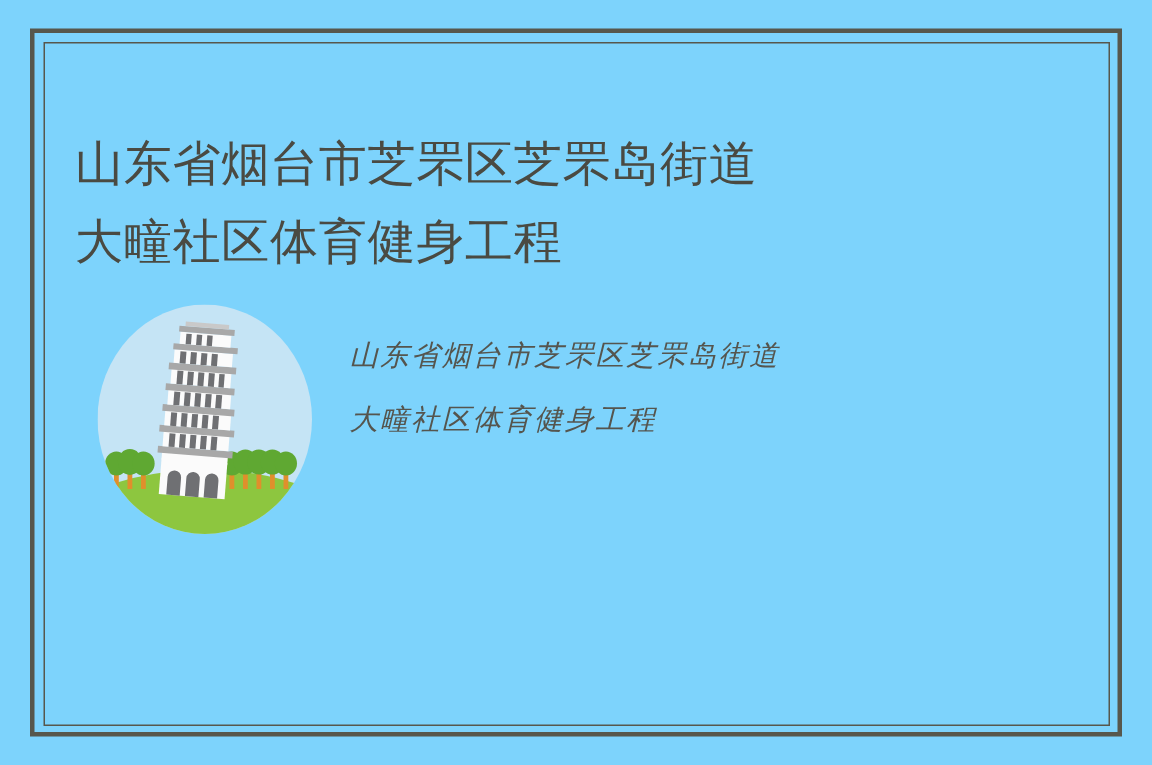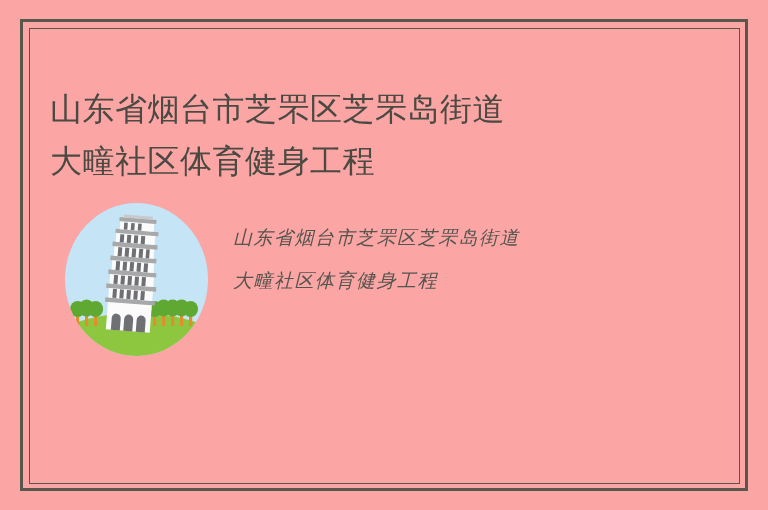--- a/index.html
+++ b/index.html
@@ -11,21 +11,21 @@
     height: 510px;
     background: #fefef8;
     font-family: "Liberation Sans", sans-serif;
     overflow: hidden;
   }
 
   .page {
     position: relative;
     width: 768px;
     height: 510px;
-    background: #fca5a5;
+    background: #7dd3fc;
   }
 
   
   .frame-outer {
     position: absolute;
     left: 20px;
     top: 19px;
     width: 728px;
     height: 472px;
     border: 3px solid #57574c;

